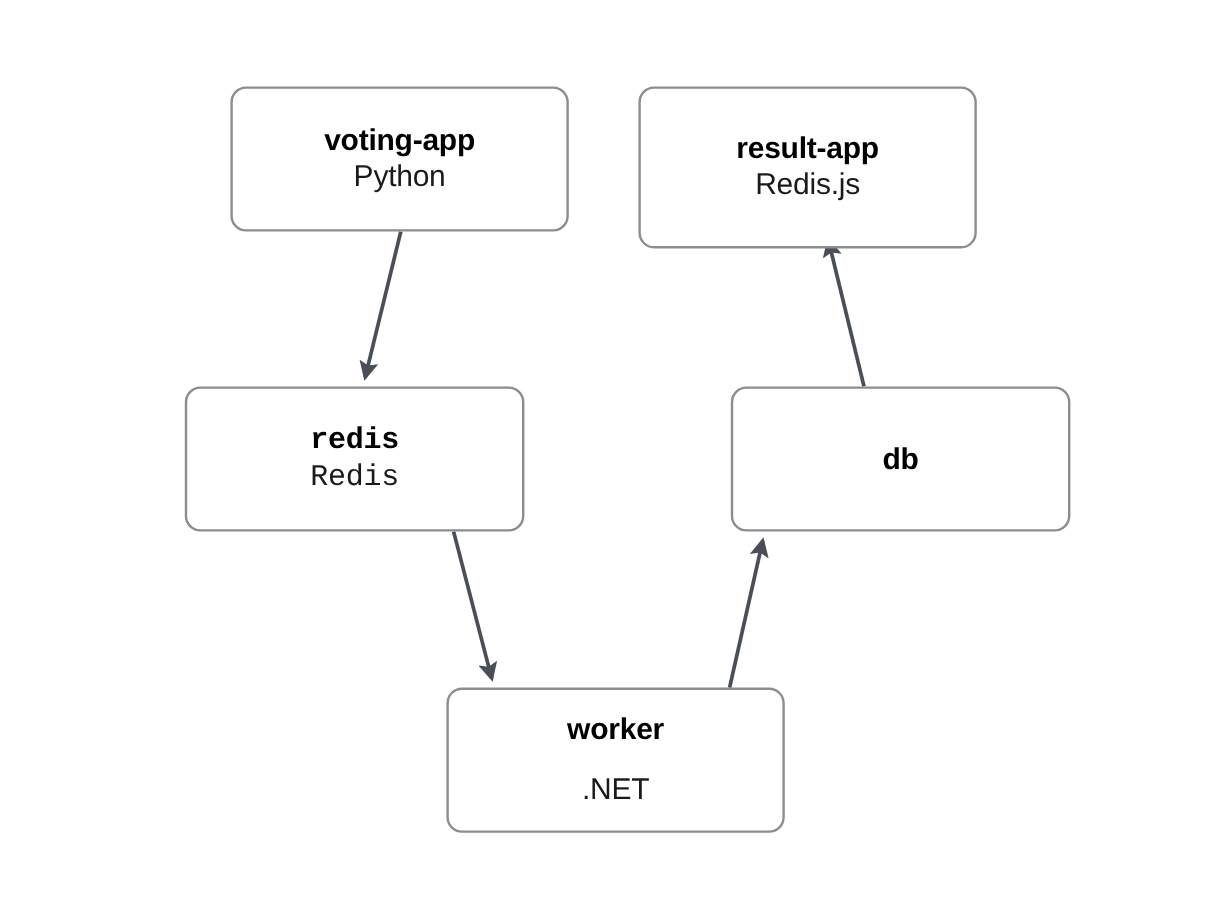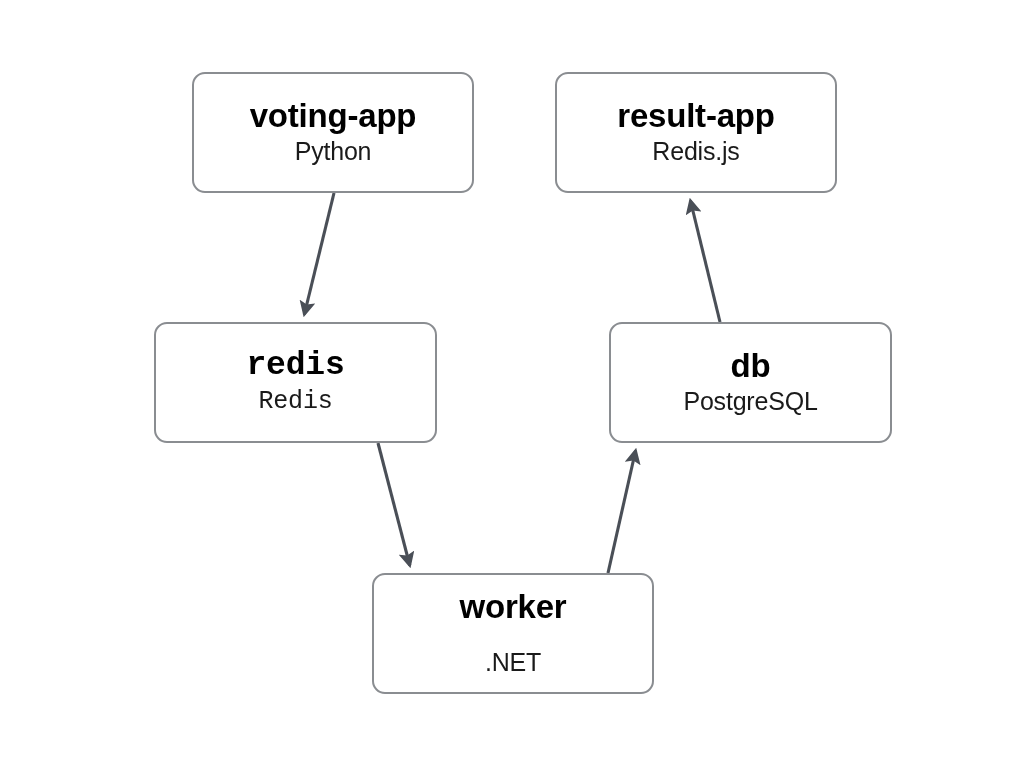--- a/index.html
+++ b/index.html
@@ -34,39 +34,39 @@
     background: #ffffff;
     border: 2px solid #8a8d91;
     border-radius: 13px;
     display: flex;
     flex-direction: column;
     align-items: center;
     justify-content: center;
     z-index: 2;
   }
   .node-title {
-    font-size: 33px;
+    font-size: 25px;
     font-weight: bold;
     color: #000000;
     line-height: 1.12;
     letter-spacing: -0.2px;
     text-align: left;
   }
   .node-subtitle {
     font-size: 25px;
     font-weight: normal;
     color: #1a1a1a;
     line-height: 1.18;
     letter-spacing: -0.2px;
     text-align: left;
     margin-top: 2px;
   }
   
   #node-voting-app { left: 192px; top: 72px;  width: 282px; height: 121px; }
-  #node-result-app { left: 555px; top: 72px;  width: 282px; height: 121px; }
+  #node-result-app { left: 532px; top: 72px;  width: 282px; height: 135px; }
   #node-redis      { left: 154px; top: 322px; width: 283px; height: 121px; font-family: Liberation Mono, monospace; }
   #node-db         { left: 588px; top: 322px; width: 283px; height: 121px; margin-left: 21px; }
   #node-worker     { left: 372px; top: 573px; width: 282px; height: 121px; gap: 20px; }
 </style>
 </head>
 <body>
 
 <div id="diagram-canvas">
 
   <svg id="edge-layer" viewBox="0 0 1024 768" width="1024" height="768" xmlns="http://www.w3.org/2000/svg">
@@ -103,21 +103,20 @@
     <div class="node-subtitle">Redis.js</div>
   </div>
 
   <div class="node" id="node-redis">
     <div class="node-title">redis</div>
     <div class="node-subtitle">Redis</div>
   </div>
 
   <div class="node" id="node-db">
     <div class="node-title">db</div>
-    <div class="node-subtitle">PostgreSQL</div>
   </div>
 
   <div class="node" id="node-worker">
     <div class="node-title">worker</div>
     <div class="node-subtitle">.NET</div>
   </div>
 
 </div>
 
 </body></html>

